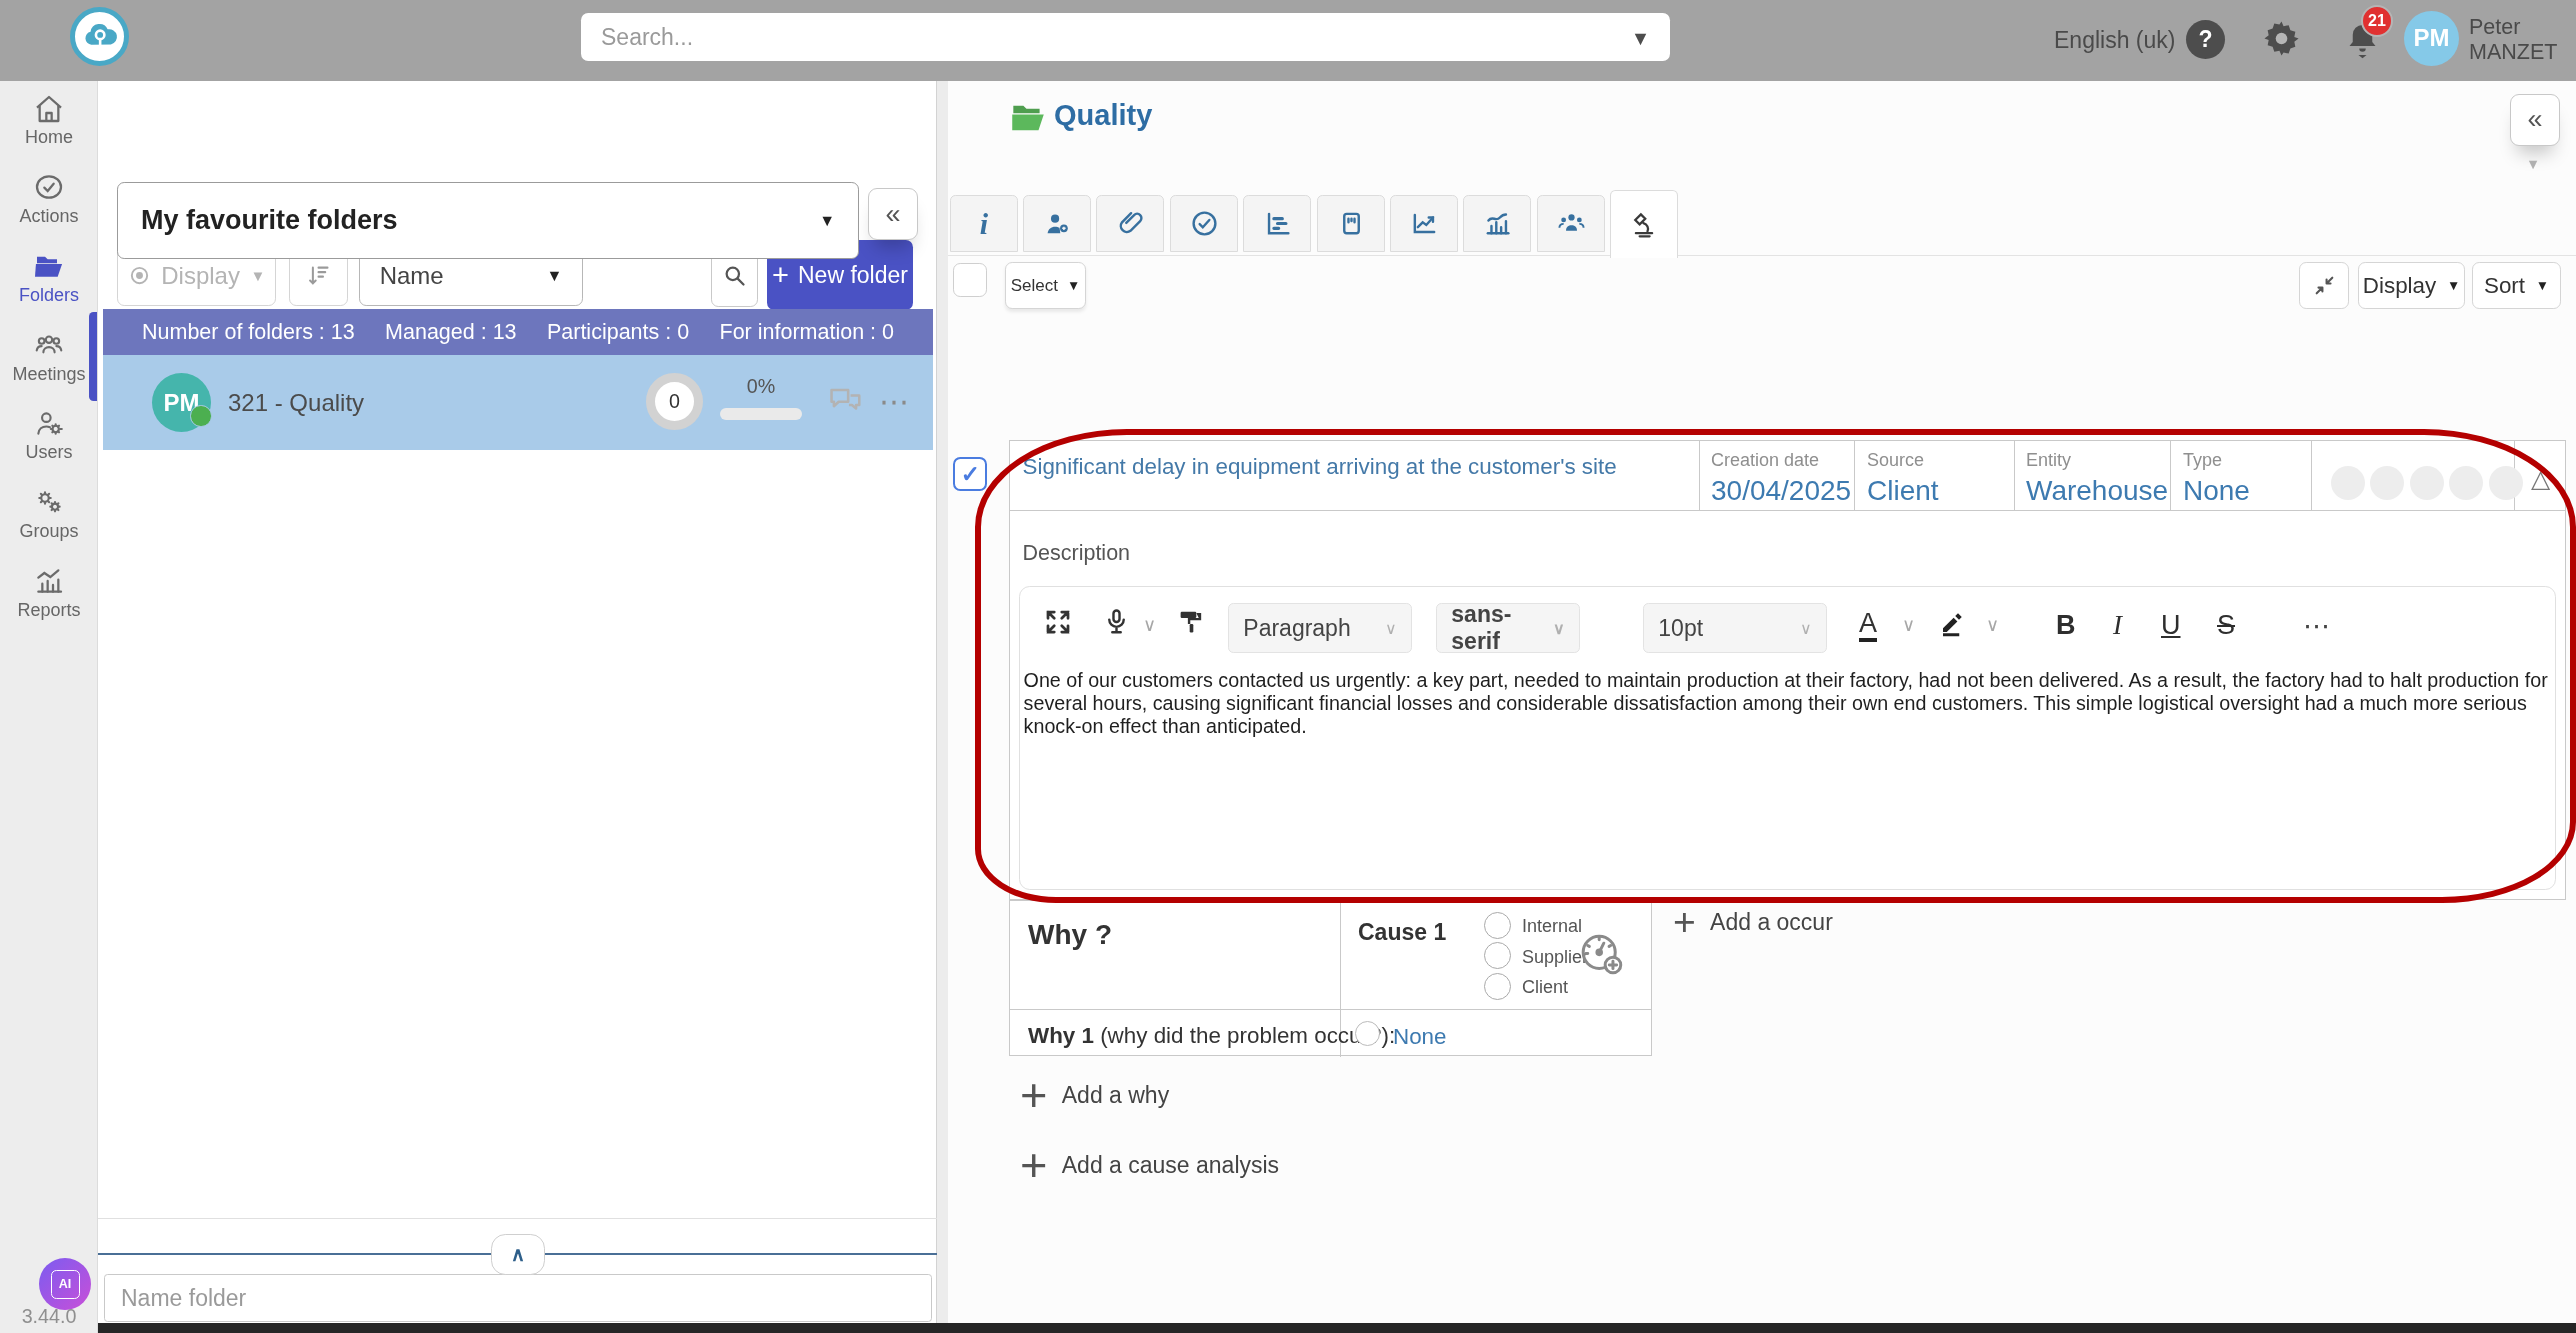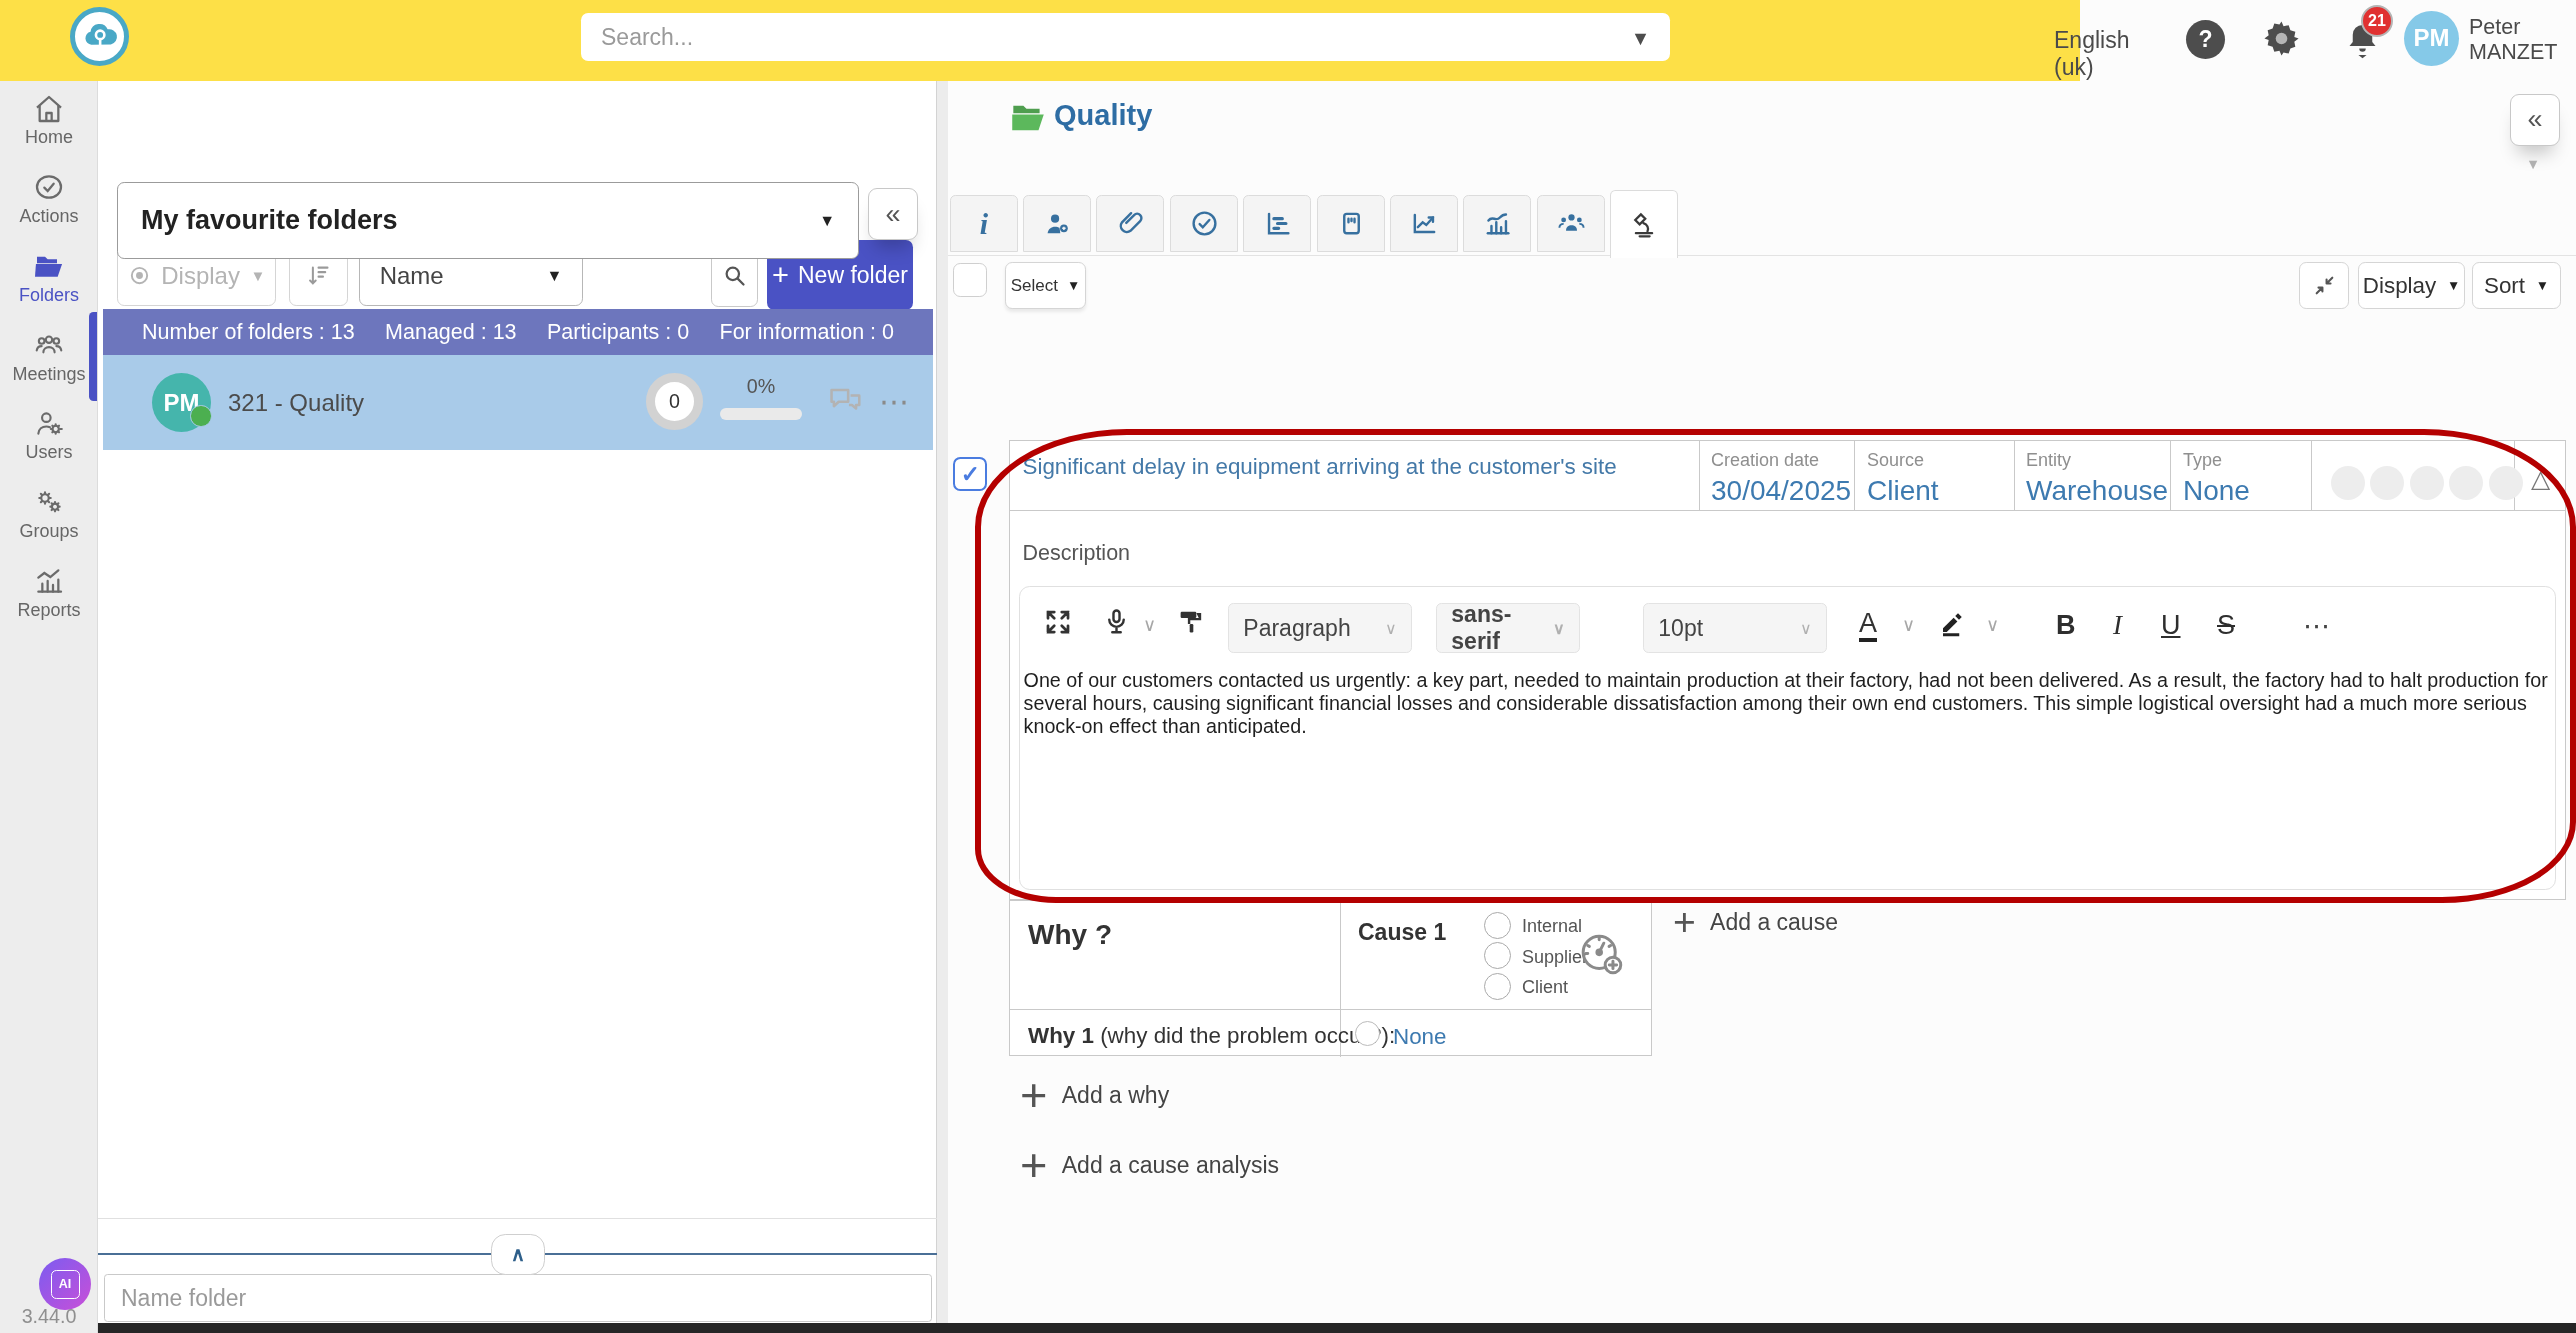--- a/index.html
+++ b/index.html
@@ -2,21 +2,21 @@
 <html style="font-size:14.3px"><head>
 <meta charset="utf-8">
 <style>
   html,body{margin:0;padding:0;background:#888;}
   #app{position:relative;width:2576px;height:1334px;background:#fcfcfc;overflow:hidden;
        font-family:"Liberation Sans", sans-serif;color:#333;}
   .abs{position:absolute;}
   .flex{display:flex;align-items:center;}
   svg{display:block;}
   
-  #topbar{left:0;top:0;width:2080px;height:81px;background:#fde047;}
+  #topbar{left:0;top:0;width:2576px;height:81px;background:#a3a3a3;}
   .logo{left:70px;top:7.2px;width:59px;height:59px;border-radius:50%;background:#fff;border:5.4px solid #49a8c6;box-sizing:border-box;display:flex;align-items:center;justify-content:center;}
   .search-wrap{left:581px;top:12.5px;width:1089px;height:48px;background:#fff;border-radius:7.2px;}
   .search-wrap input{position:absolute;left:18px;top:0;width:1011px;height:48px;border:none;outline:none;font:23px "Liberation Sans",sans-serif;color:#333;background:transparent;}
   .search-wrap input::placeholder{color:#9a9a9a;}
   .tb-caret{position:absolute;right:19.7px;top:14.3px;color:#4d4d4d;font-size:19.7px;}
   .tb-icon{width:39px;height:39px;border-radius:50%;background:#4d4d4d;color:#fff;display:flex;align-items:center;justify-content:center;font-weight:bold;font-size:23px;}
   .badge{position:absolute;left:2361px;top:4.5px;width:32px;height:32px;border-radius:50%;background:#e03131;border:2.7px solid #b5b5b5;box-sizing:border-box;color:#fff;font-size:16px;font-weight:bold;display:flex;align-items:center;justify-content:center;z-index:3;}
   .avatar-top{left:2404px;top:10.7px;width:55px;height:55px;border-radius:50%;background:#85c9e8;color:#fff;font-weight:bold;font-size:24px;display:flex;align-items:center;justify-content:center;}
   .username{left:2469px;top:15px;font-size:21.5px;line-height:25px;color:#4a4a4a;}
   
@@ -472,21 +472,21 @@
     </div>
     <div style="position:absolute;left:18px;top:122px;font-size:22.4px;color:#333;">
       <b>Why 1</b><span> (why did the problem occur?):</span>
     </div>
     <div class="radio" style="position:absolute;left:345px;top:120px;width:25px;height:25px;border-color:#bbb;"></div>
     <div style="position:absolute;left:383px;top:123px;font-size:22.4px;color:#3d7ab0;">None</div>
   </div>
 
   <div class="abs addlink" style="left:1673px;top:907px;">
     <span class="plus">+</span>
-    <span>Add a cause</span>
+    <span>Add a occur</span>
   </div>
   <div class="abs addlink" style="left:1020px;top:1080px;">
     <span class="plus" style="font-size:47px;">+</span>
     <span>Add a why</span>
   </div>
   <div class="abs addlink" style="left:1020px;top:1150px;">
     <span class="plus" style="font-size:47px;">+</span>
     <span>Add a cause analysis</span>
   </div>
 

